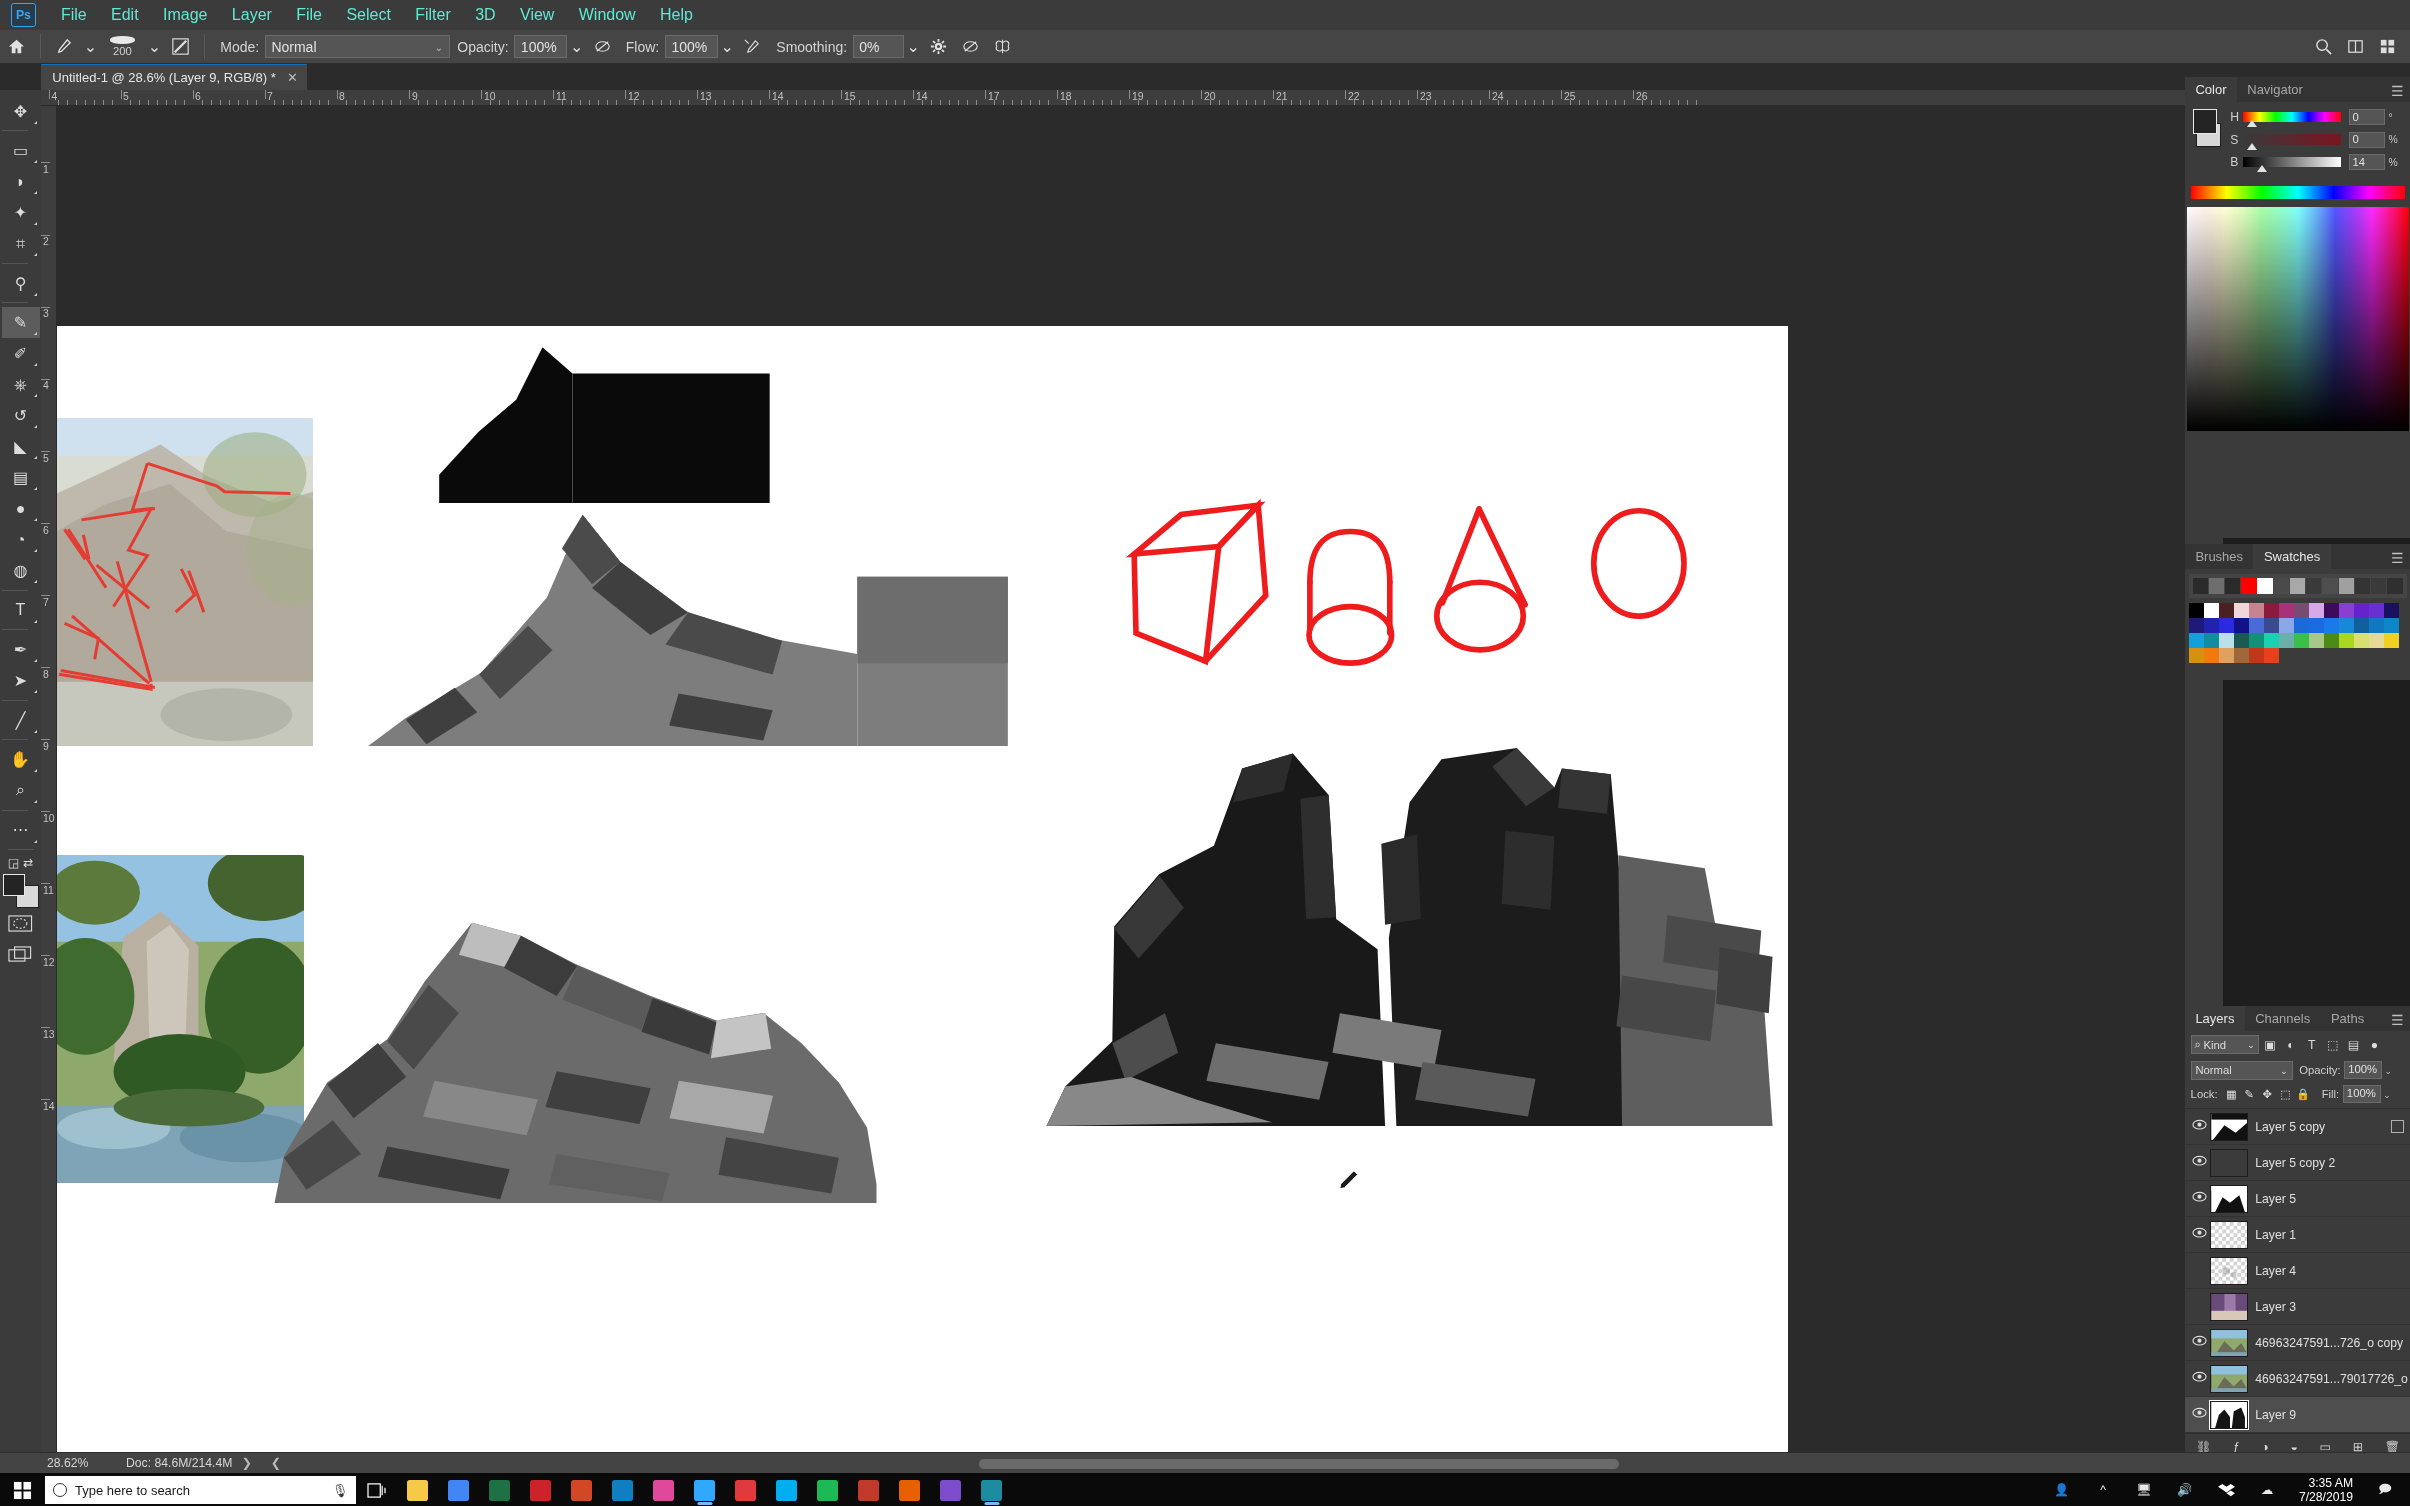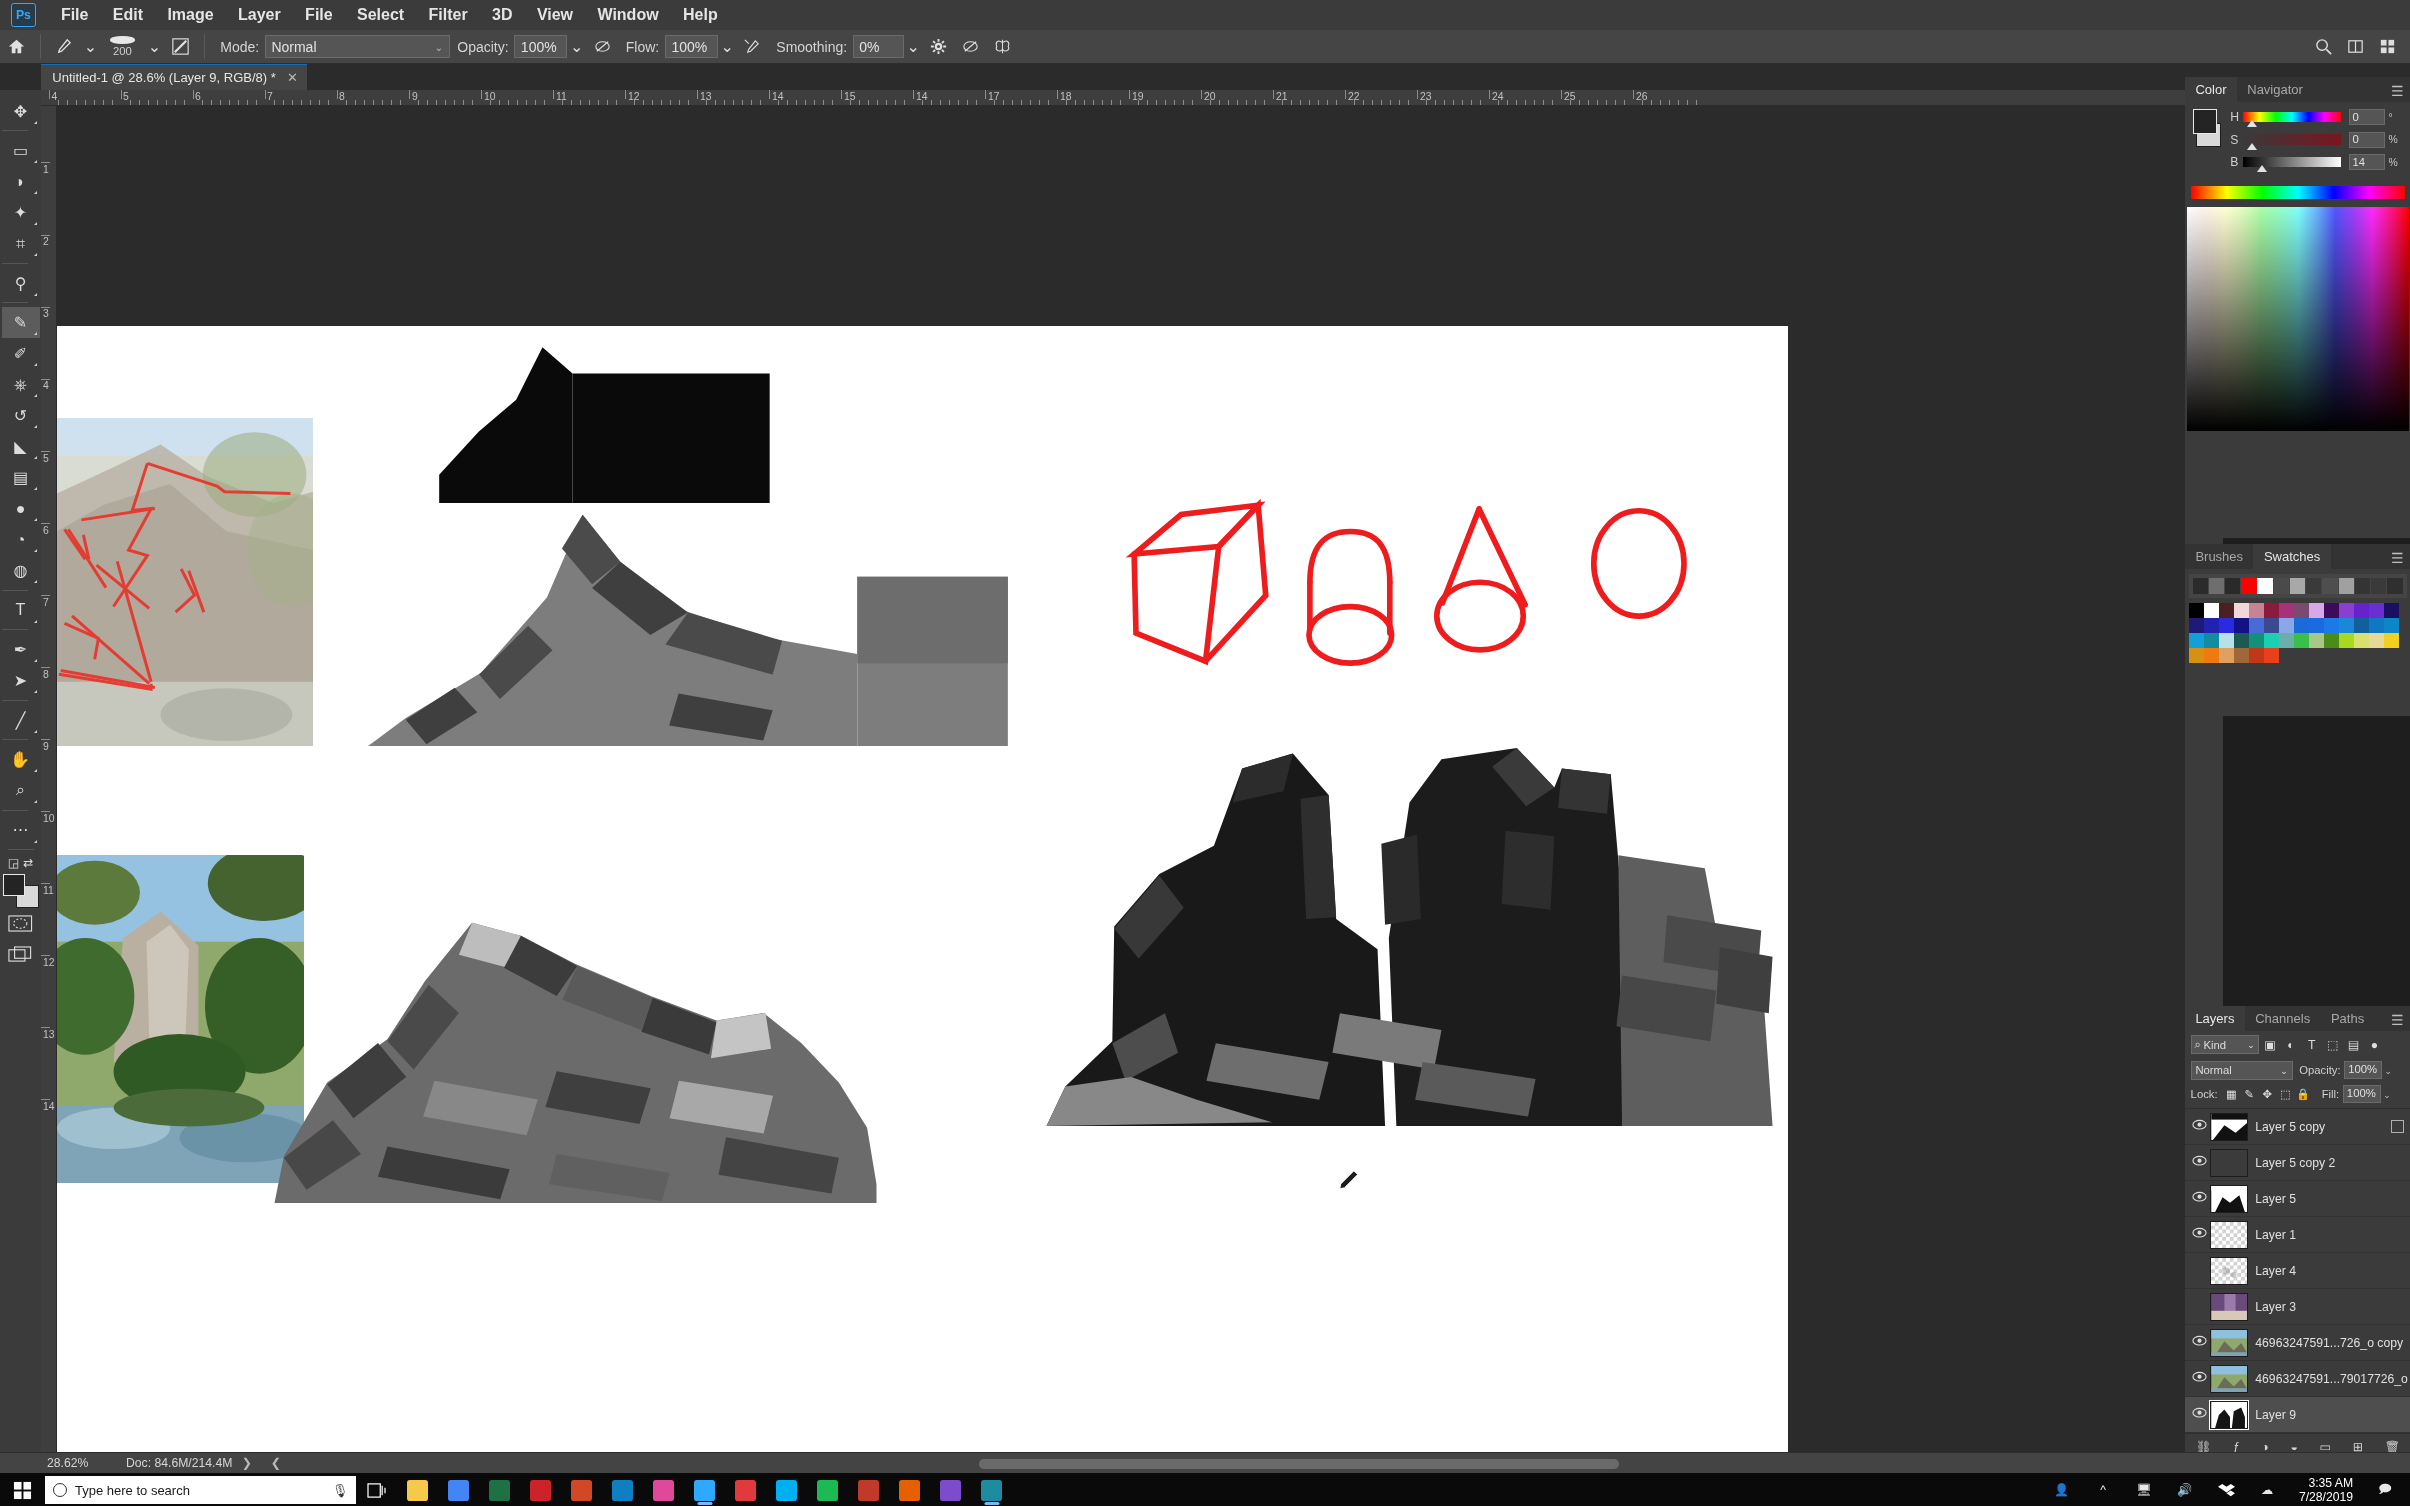--- a/index.html
+++ b/index.html
@@ -11,21 +11,21 @@
     -webkit-font-smoothing:antialiased;
   }
   .app { position:relative; width:2411px; height:1507px; }
 
   
   .menubar{position:absolute;left:0;top:0;width:2411px;height:30px;background:#3b3b3b;
     display:flex;align-items:center;padding-left:5.6px;}
   .ps-logo{width:24.5px;height:24.5px;margin:0 13px 0 5.6px;border:0.9px solid #31a8ff;border-radius:2.8px;
     background:#2a3a46;color:#31a8ff;font-size:12.2px;font-weight:bold;display:flex;
     align-items:center;justify-content:center;}
-  .menuitem{padding:3.8px 12.2px;font-size:16px;color:#e5e5e5;cursor:default;font-weight:bold;}
+  .menuitem{padding:3.8px 12.2px;font-size:16px;color:#5eead4;cursor:default;}
 
   
   .optbar{position:absolute;left:0;top:30px;width:2411px;height:34px;background:#454545;
     display:flex;align-items:center;gap:0px;border-bottom:0.9px solid #2d2d2d;}
   .ob-sep{width:0.9px;height:24.5px;background:#5a5a5a;margin:0 7.5px;}
   .ob-icon{width:32px;height:28px;display:flex;align-items:center;justify-content:center;color:#ddd;}
   .ob-label{font-size:14px;color:#d4d4d4;margin:0 5.6px 0 7.5px;}
   .ob-combo{height:22.6px;background:#555;border:0.9px solid #6a6a6a;display:flex;align-items:center;
     padding:0 5.6px;font-size:14px;color:#e2e2e2;}
   .ob-combo .caret{margin-left:auto;padding-left:11.3px;font-size:10.4px;color:#bbb;}
@@ -771,21 +771,21 @@
           </div>
         </div>
     </div>
     <div class="colorstrip"></div>
     <div class="bigpicker" style="background:
         linear-gradient(to top, #000 0%, rgba(0,0,0,0) 100%),
         linear-gradient(to right, #fff 0%, rgba(255,255,255,0) 100%),
         linear-gradient(to right,#ff0000,#ffff00,#00ff00,#00ffff,#0000ff,#ff00ff,#ff0000);"></div>
   </div>
 
-  <div class="panel" style="top:544px;height:172px">
+  <div class="panel" style="top:544px;height:136px">
     <div class="ptabs">
       <div class="ptab">Brushes</div>
       <div class="ptab act">Swatches</div>
       <div class="pmenu">☰</div>
     </div>
     <div class="recentbox" id="recent-row">
         <div class="recent-sw" style="background: rgb(43, 43, 43);"></div>
         <div class="recent-sw" style="background: rgb(110, 110, 110);"></div>
         <div class="recent-sw" style="background: rgb(42, 42, 42);"></div>
         <div class="recent-sw" style="background: rgb(255, 0, 0);"></div>

